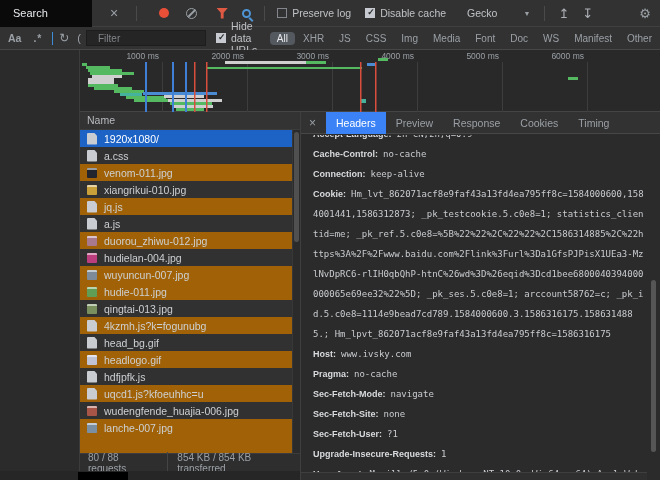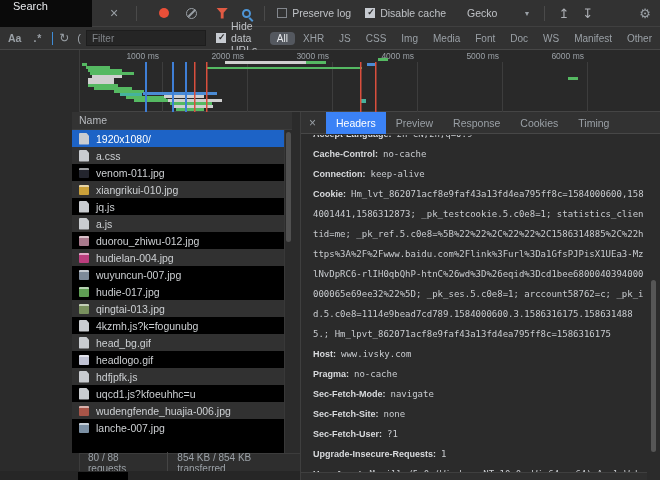--- a/index.html
+++ b/index.html
@@ -4,21 +4,21 @@
 <style>
   * { box-sizing: border-box; margin: 0; padding: 0; }
   html,body { width:660px; height:480px; overflow:hidden; background:#2b2b2b;
               font-family:"Liberation Sans", sans-serif; }
   .abs { position:absolute; }
 
   
   #row1 { left:0; top:0; width:660px; height:27px; background:#323232;
           border-bottom:1px solid #404040; display:flex; align-items:center; }
   #search-tab { width:92px; height:27px; background:#0a0a0a; color:#e8eaed;
-                font-size:11px; display:flex; padding-left:13px; }
+                font-size:11px; display:flex; align-items:center; padding-left:13px; }
   .close-x { color:#9aa0a6; font-size:14px; line-height:14px; cursor:default; }
   #row1-close { margin-left:18px; }
   .vsep { width:1px; height:15px; background:#4a4a4a; }
   #sep1 { margin-left:18px; }
   #record-dot { margin-left:22px; width:10px; height:10px; border-radius:50%;
                 background:#ea4f38; }
   .slash-circle { position:relative; margin-left:17px; width:11px; height:11px;
                   border:1.5px solid #9aa0a6; border-radius:50%; }
   .slash-circle::after { content:""; position:absolute; left:4px; top:-1px;
                   width:1.5px; height:10px; background:#9aa0a6; transform:rotate(45deg); }
@@ -46,39 +46,39 @@
   
   #row2 { left:0; top:27px; width:660px; height:23px; background:#323232;
           border-bottom:1px solid #474747; display:flex; align-items:center; }
   .mini-ico { color:#9aa0a6; font-size:10.5px; font-weight:bold; }
   #aa { margin-left:8px; }
   #regex { margin-left:12px; letter-spacing:1px; }
   #caret-bar { margin-left:10px; width:2px; height:13px; background:#3f8cd6; }
   #refresh { margin-left:6px; font-size:12px; font-weight:normal; }
   #paren { margin-left:8px; font-weight:normal; font-size:11px; }
   #filter-input { margin-left:5px; width:120px; height:16px; background:#252525;
-          border:1px solid #1d1d1d; color:#cfd1d4; font-size:10px; padding:0 5px;
+          border:1px solid #1d1d1d; color:#cfd1d4; font-size:10px; padding:0 11px;
           font-family:"Liberation Sans",sans-serif; }
   #filter-input::placeholder { color:#808489; }
   #hide-cb { margin-left:10px; }
   #type-pills { display:flex; align-items:center; margin-left:9px; }
   .pill { color:#9aa0a6; font-size:10px; padding:1px 7px; margin-right:1px;
           border-radius:4px; white-space:nowrap; }
   .pill.active { background:#54585f; color:#e8eaed; }
 
   
   #left-panel { left:0; top:50px; width:80px; height:421px; background:#2b2b2b;
                 border-right:1px solid #3c3c3c; }
 
   
   #overview { left:80px; top:50px; width:580px; height:62px; background:#292929;
               border-bottom:1px solid #454545; }
 
   
-  #table { left:72px; top:112px; width:220px; height:341px; background:#000000; }
+  #table { left:80px; top:112px; width:220px; height:341px; background:#a16207; }
   #table-header { height:18px; background:#333333; border-bottom:1px solid #3c3c3c;
                   color:#b8bbc0; font-size:10.5px; line-height:17px; padding-left:7px; }
   #request-rows { height:323px; overflow:hidden; }
   .req-row { display:flex; align-items:center; height:17px; font-size:10.5px;
              color:#cdd0d3; white-space:nowrap; }
   .req-row.alt { background:#313131; }
   .req-row.selected { background:#1d63c6; color:#ffffff; }
   .ficon { flex:none; width:10px; height:12px; margin:0 7px 0 7px; }
   .ficon.doc { background:#c9ccd0; border-radius:1px;
                clip-path:polygon(0 0,70% 0,100% 28%,100% 100%,0 100%); }
@@ -259,21 +259,21 @@
       <div class="req-row alt">
         <span class="ficon img" style="background: rgb(187, 61, 126);"></span>
         <span>hudielan-004.jpg</span>
       </div>
       <div class="req-row">
         <span class="ficon img" style="background: rgb(125, 138, 153);"></span>
         <span>wuyuncun-007.jpg</span>
       </div>
       <div class="req-row">
         <span class="ficon img" style="background: rgb(95, 158, 84);"></span>
-        <span>hudie-017.jpg</span>
+        <span>hudie-011.jpg</span>
       </div>
       <div class="req-row alt">
         <span class="ficon img" style="background: rgb(121, 144, 94);"></span>
         <span>qingtai-013.jpg</span>
       </div>
       <div class="req-row">
         <span class="ficon doc"></span>
         <span>4kzmh.js?k=fogunubg</span>
       </div>
       <div class="req-row alt">

